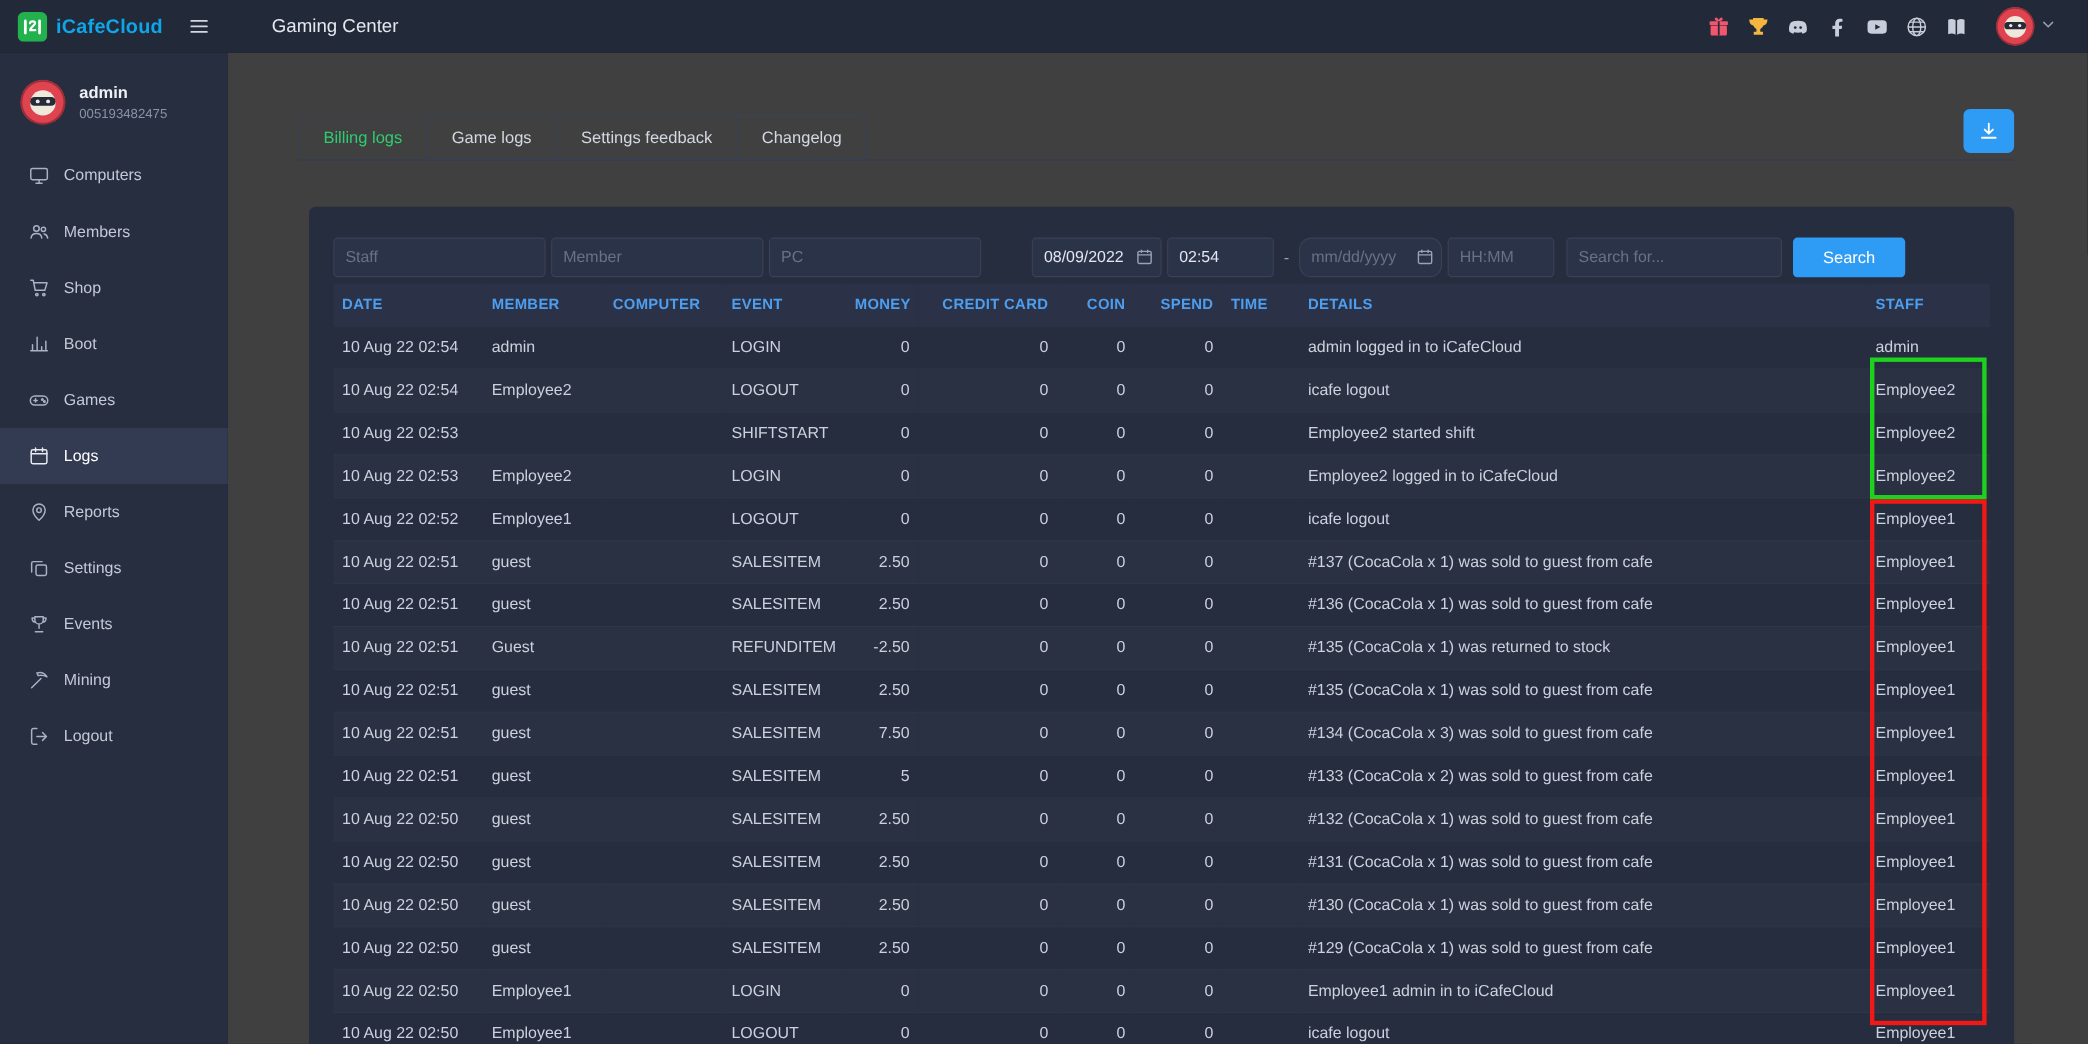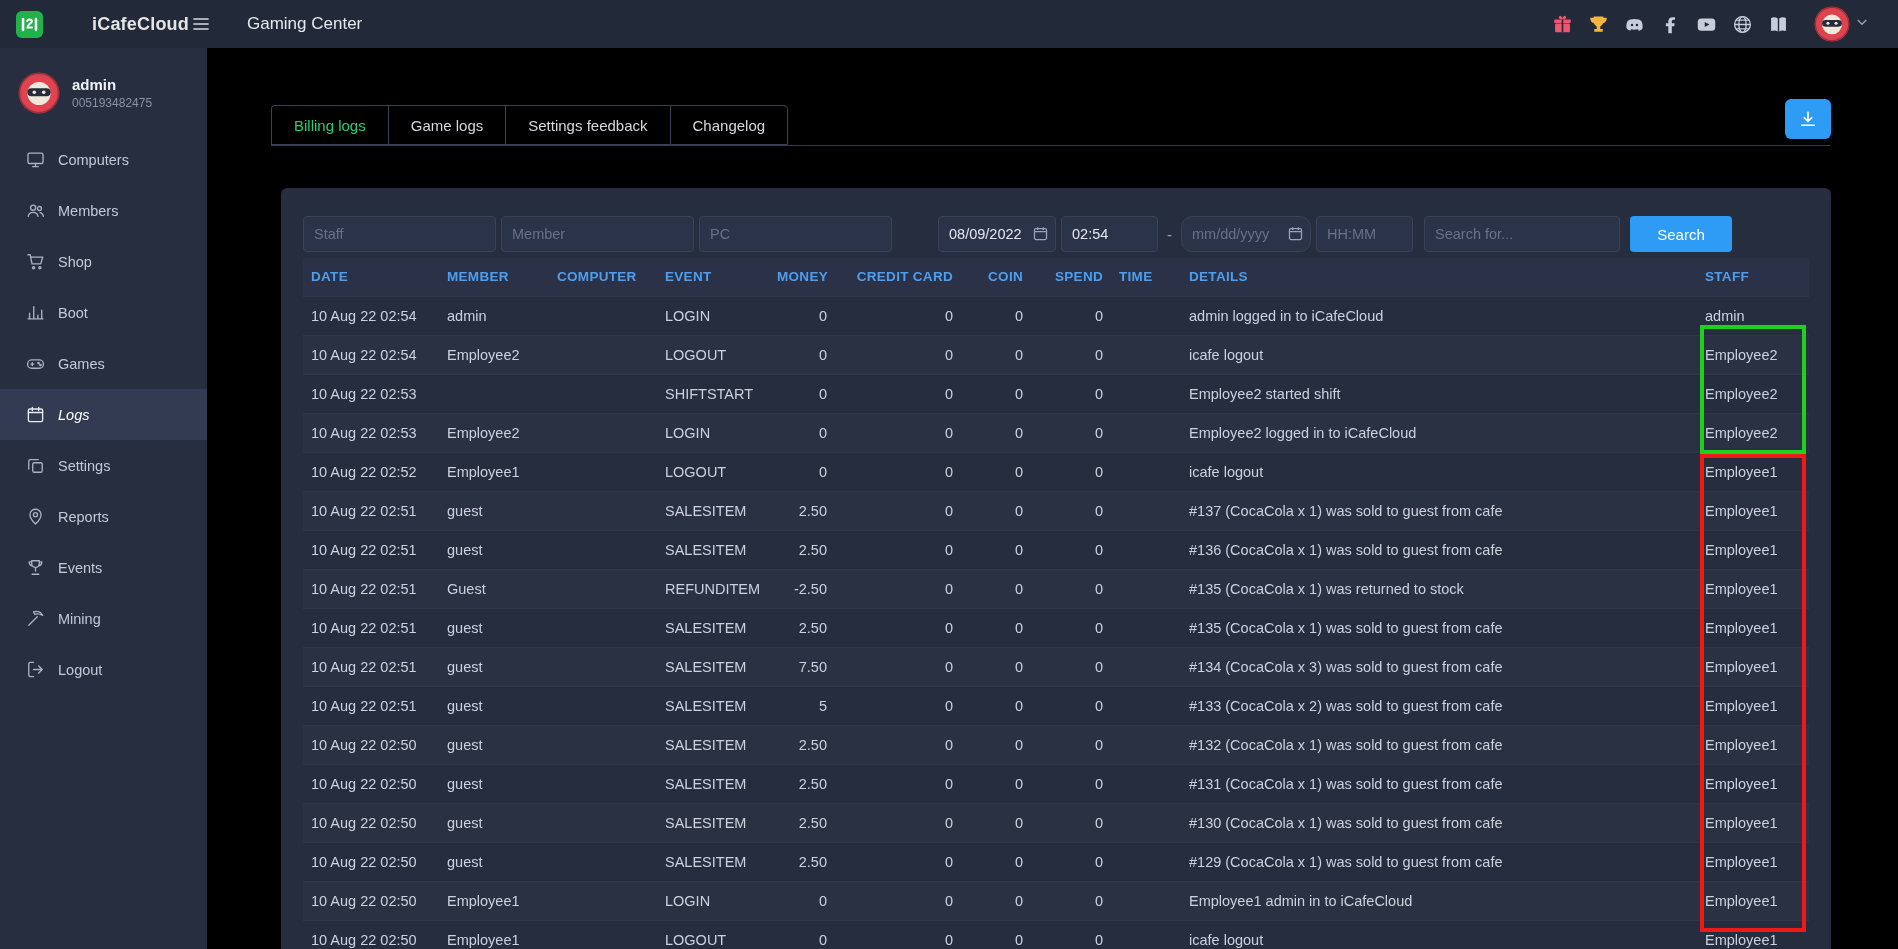--- a/index.html
+++ b/index.html
@@ -10,21 +10,21 @@
   }
 
   
   .topbar {
     position:absolute; top:0; left:0; right:0; height:48px;
     background:#222938; display:flex; align-items:center; z-index:10;
   }
   .brand-area { width:207px; display:flex; align-items:center; padding:0 14px 0 16px; justify-content:space-between; }
   .brand-left { display:flex; align-items:center; gap:8px; }
   .logo { width:27px; height:27px; display:flex; }
-  .brand { font-size:18px; font-weight:bold; color:#e5e5e5; letter-spacing:.2px;margin-left:41px; }
+  .brand { font-size:18px; font-weight:bold; color:#0ea5e9; letter-spacing:.2px; }
   .hamburger { background:none; border:none; cursor:pointer; display:flex; padding:2px; }
   .hamburger svg { width:20px; height:20px; stroke:#d2d7e2; stroke-width:2; fill:none; stroke-linecap:round; }
   .page-title { margin-left:40px; font-size:17px; color:#e4e8f0; }
   .topbar-right { margin-left:auto; display:flex; align-items:center; gap:15px; padding-right:28px; }
   .tb-icon { width:21px; height:21px; display:flex; cursor:pointer; background:none; border:none; }
   .tb-icon svg { width:21px; height:21px; }
   .user-menu { display:flex; align-items:center; gap:4px; margin-left:10px; cursor:pointer; }
   .tb-avatar { width:36px; height:36px; border-radius:50%; overflow:hidden; display:flex; }
   .chev svg { width:16px; height:16px; }
 
@@ -34,27 +34,27 @@
     background:#272e3f; z-index:9;
   }
   .user-card { display:flex; align-items:center; gap:12px; padding:24px 16px 20px 18px; }
   .sb-avatar { width:42px; height:42px; border-radius:50%; overflow:hidden; flex:none; display:flex; }
   .user-name { font-size:15px; font-weight:bold; color:#eef1f6; }
   .user-id { font-size:12px; color:#8a92a6; margin-top:3px; }
   .nav-item {
     display:flex; align-items:center; gap:13px; height:51px; padding:0 16px 0 26px;
     color:#c3c9d6; font-size:14.5px; cursor:pointer;
   }
-  .nav-item.active { background:#333b52; color:#ffffff;font-style:italic; }
+  .nav-item.active { background:#333b52; color:#ffffff; }
   .nav-ic { width:19px; height:19px; display:flex; color:#aab1c4; flex:none; }
   .nav-item.active .nav-ic { color:#e8ebf2; }
   .nav-ic svg { width:19px; height:19px; fill:none; stroke:currentColor; stroke-width:1.7; stroke-linecap:round; stroke-linejoin:round; }
 
   
-  .main { position:absolute; left:207px; top:48px; right:0; bottom:0; background:#000000; }
+  .main { position:absolute; left:207px; top:48px; right:0; bottom:0; background:#404040; }
   .tabbar-row {
     display:flex; align-items:flex-end; justify-content:space-between;
     margin:51px 67px 0 64px; border-bottom:1px solid #333b50;
   }
   .tabs { display:flex; }
   .tab {
     background:transparent; border:1px solid #3a4259; border-right:none;
     color:#d4d8e2; font-size:15px; padding:0 22px; height:40px; cursor:pointer;
     font-family:"Liberation Sans", sans-serif;
   }
@@ -281,34 +281,34 @@
           <svg viewBox="0 0 24 24">
             <rect x="3" y="5" width="18" height="16" rx="2"></rect>
             <path d="M3 9.5h18M8 3v4M16 3v4"></path>
           </svg>
         </span>
         <span class="nav-label">Logs</span>
       </div>
       <div class="nav-item">
         <span class="nav-ic">
           <svg viewBox="0 0 24 24">
+            <path d="M12 21.5S5 15 5 9.8A7 7 0 0 1 19 9.8C19 15 12 21.5 12 21.5z"></path>
+            <circle cx="12" cy="9.8" r="2.6"></circle>
+          </svg>
+        </span>
+        <span class="nav-label">Reports</span>
+      </div>
+      <div class="nav-item">
+        <span class="nav-ic">
+          <svg viewBox="0 0 24 24">
             <rect x="8.5" y="8.5" width="12" height="12" rx="2"></rect>
             <path d="M15.5 4.5H5.5a2 2 0 0 0-2 2v10"></path>
           </svg>
         </span>
         <span class="nav-label">Settings</span>
-      </div>
-      <div class="nav-item">
-        <span class="nav-ic">
-          <svg viewBox="0 0 24 24">
-            <path d="M12 21.5S5 15 5 9.8A7 7 0 0 1 19 9.8C19 15 12 21.5 12 21.5z"></path>
-            <circle cx="12" cy="9.8" r="2.6"></circle>
-          </svg>
-        </span>
-        <span class="nav-label">Reports</span>
       </div>
       <div class="nav-item">
         <span class="nav-ic">
           <svg viewBox="0 0 24 24">
             <path d="M7.2 3.5h9.6V7a4.8 4.8 0 0 1-9.6 0zM7.2 4.8H4c0 3.2 1.6 4.7 3.6 5M16.8 4.8H20c0 3.2-1.6 4.7-3.6 5M12 11.8v4.7M7.8 20.5h8.4"></path>
           </svg>
         </span>
         <span class="nav-label">Events</span>
       </div>
       <div class="nav-item">

